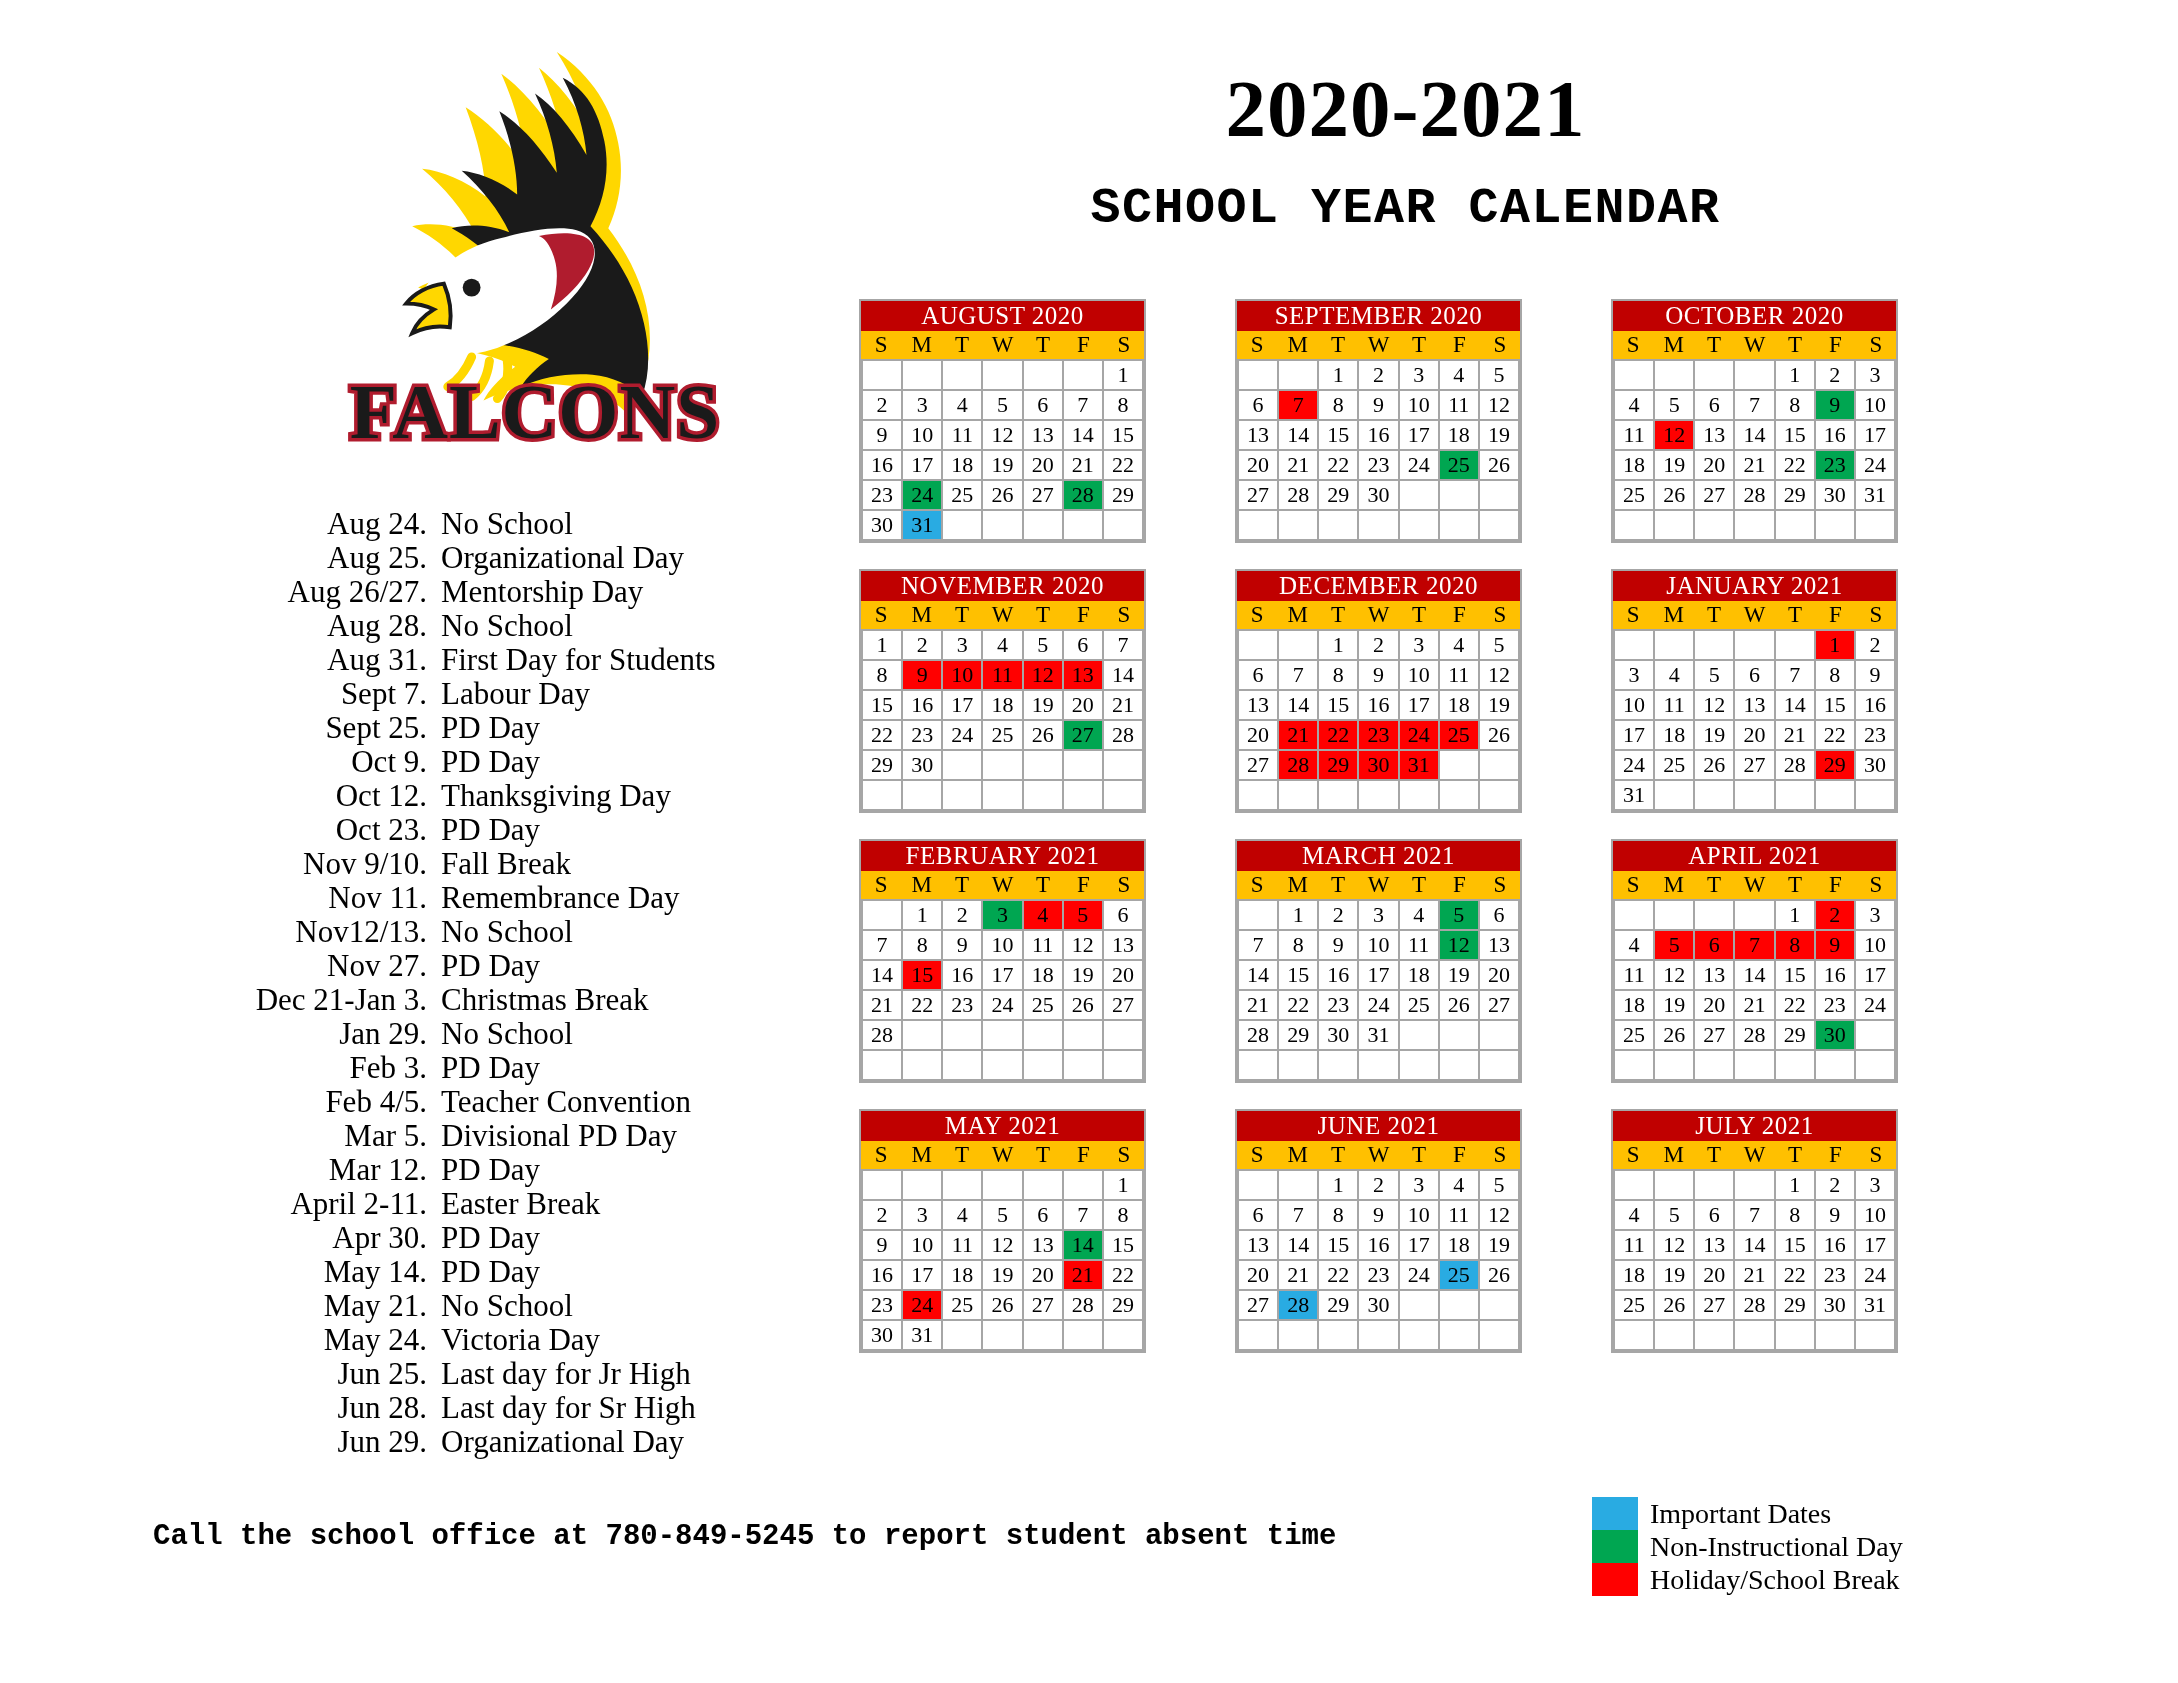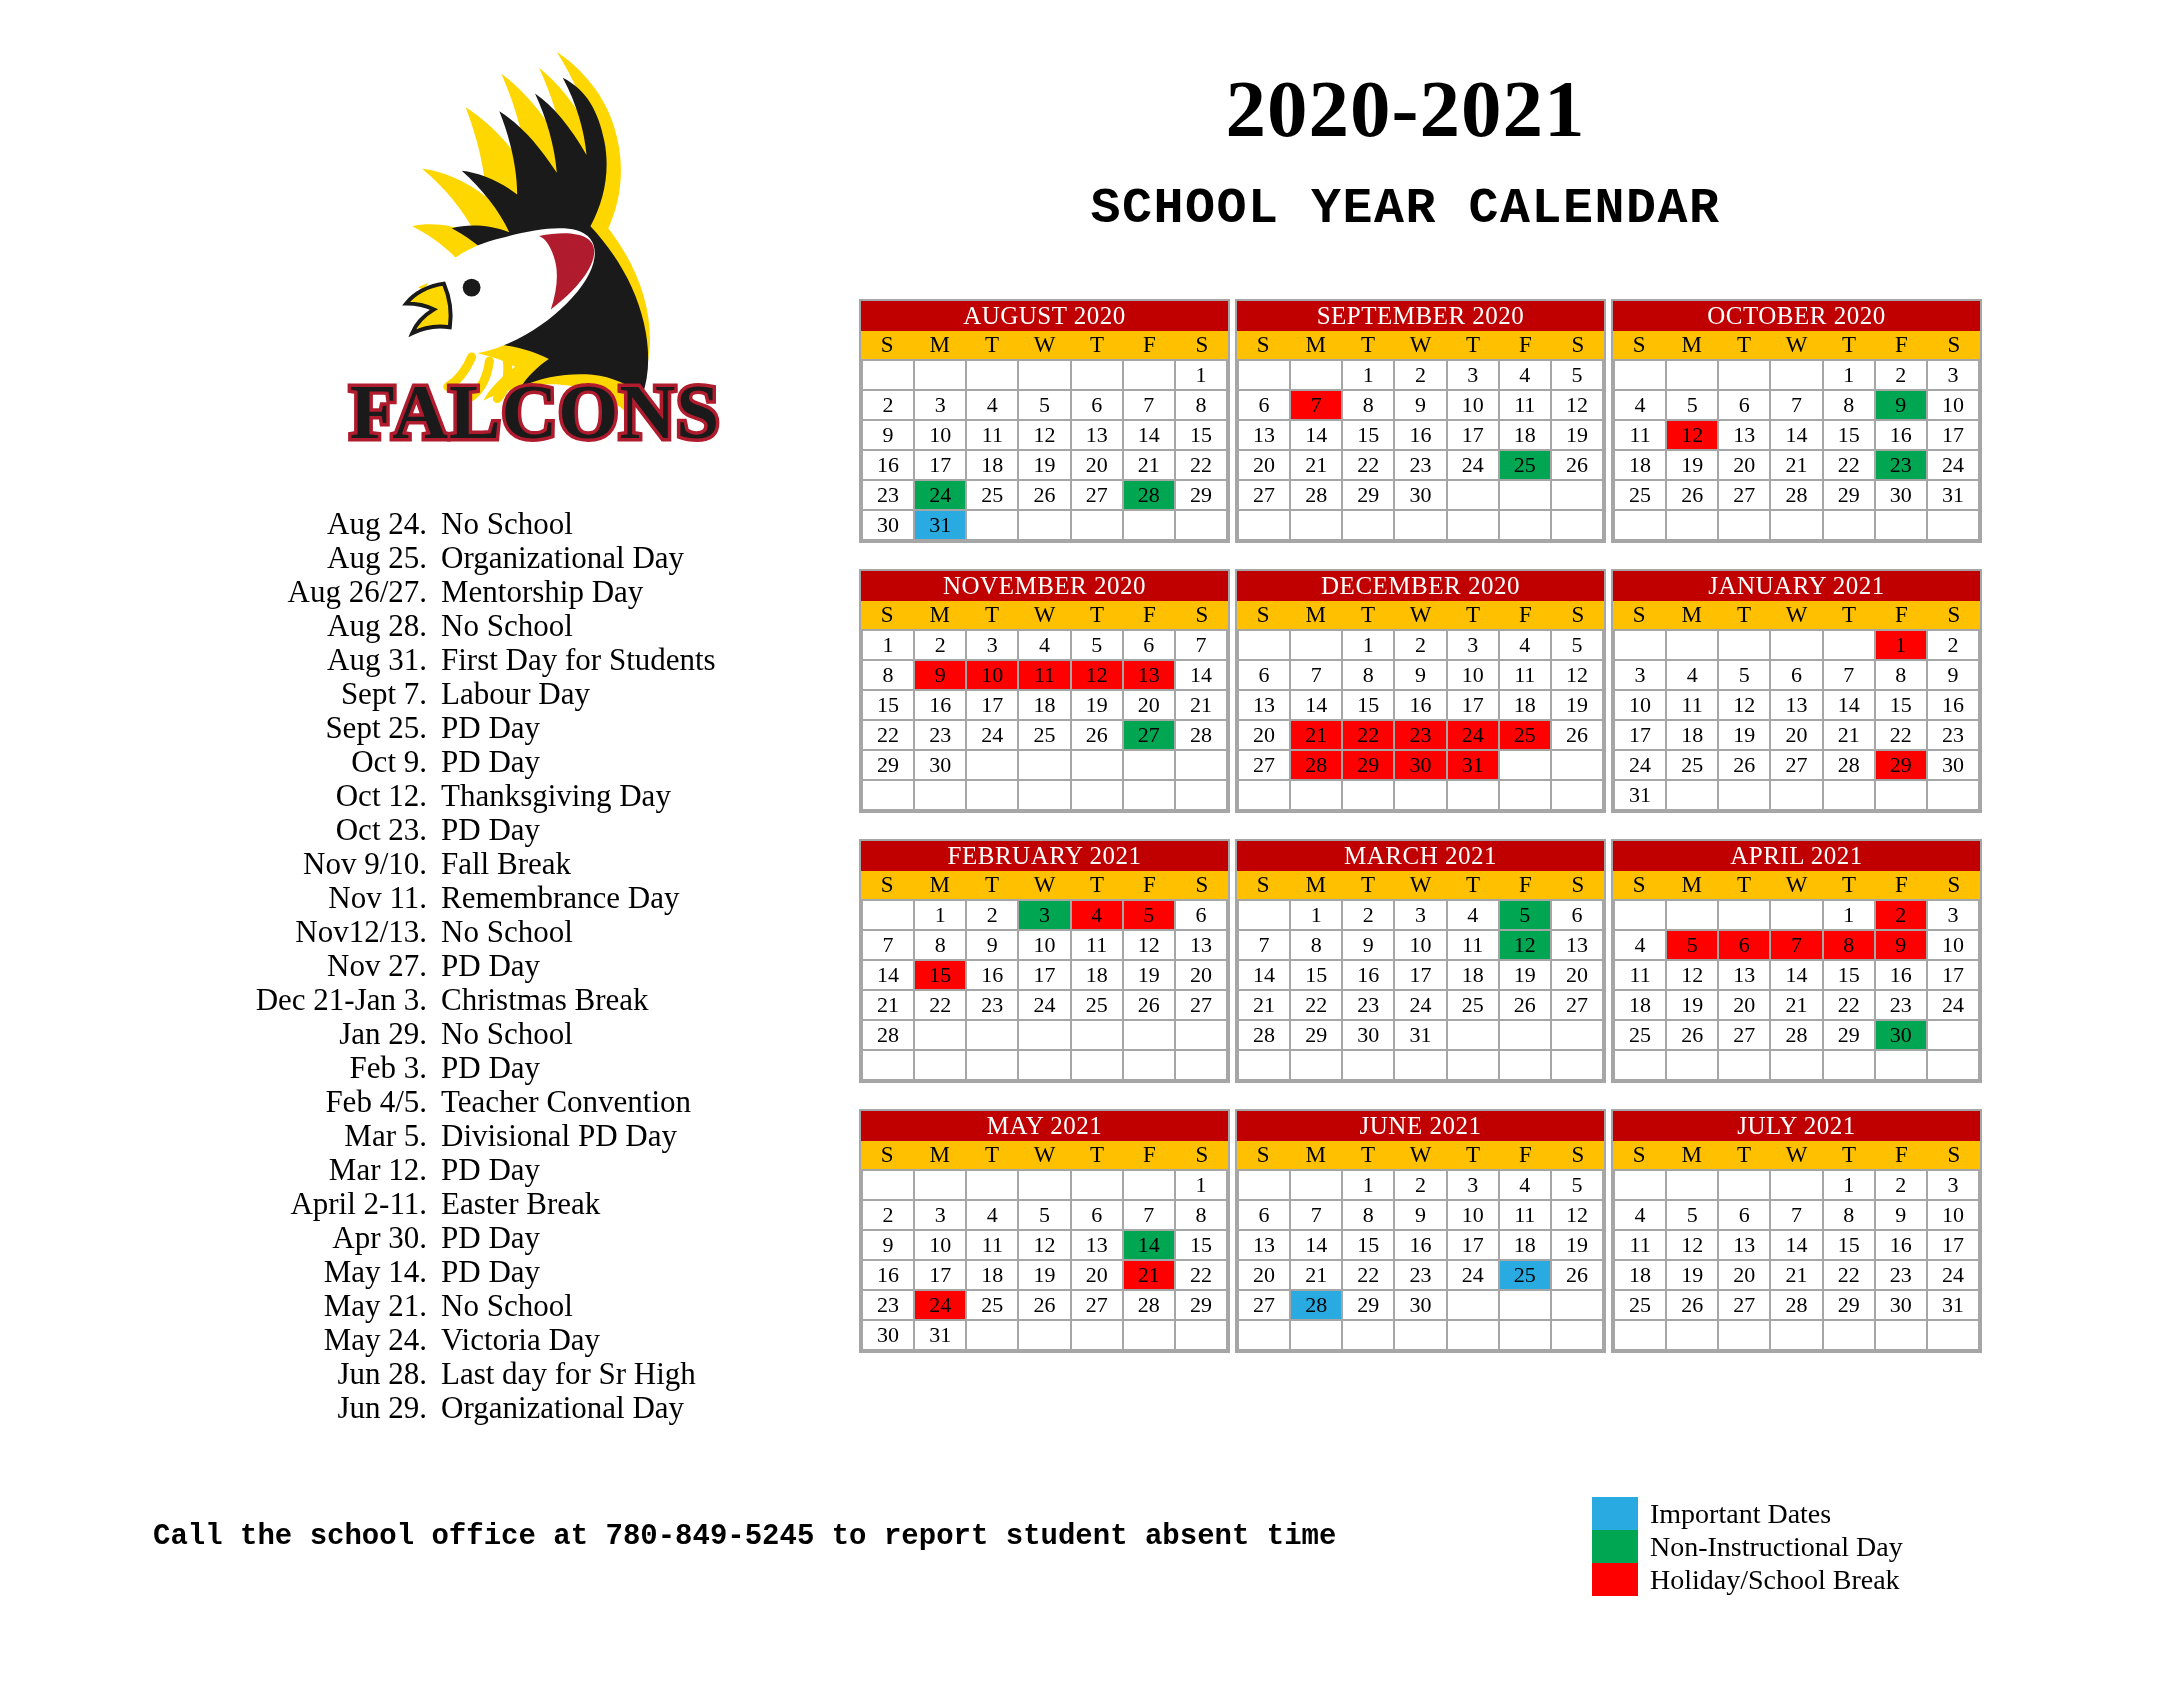--- a/index.html
+++ b/index.html
@@ -93,21 +93,21 @@
     position: absolute;
     left: 859px;
     top: 299px;
     width: 1119px;
     display: grid;
     grid-template-columns: repeat(3, 317px);
     grid-column-gap: 59px;
     grid-row-gap: 26px;
   }
   .month {
-    width: 371px;
+    width: 287px;
     background: #0ea5e9;
     border: 2px solid #a6a6a6;
     box-sizing: border-box;
   }
   .month-title {
     background: #c00000;
     color: #ffffff;
     text-align: center;
     font-size: 25px;
     font-family: "Liberation Serif", serif;
@@ -327,20 +327,24 @@
       <span class="date-when">May 14.</span>
       <span class="date-what">PD Day</span>
     </div>
     <div class="date-row">
       <span class="date-when">May 21.</span>
       <span class="date-what">No School</span>
     </div>
     <div class="date-row">
       <span class="date-when">May 24.</span>
       <span class="date-what">Victoria Day</span>
+    </div>
+    <div class="date-row">
+      <span class="date-when">Jun 25.</span>
+      <span class="date-what">Last day for Jr High</span>
     </div>
     <div class="date-row">
       <span class="date-when">Jun 28.</span>
       <span class="date-what">Last day for Sr High</span>
     </div>
     <div class="date-row">
       <span class="date-when">Jun 29.</span>
       <span class="date-what">Organizational Day</span>
     </div>
   </div>

